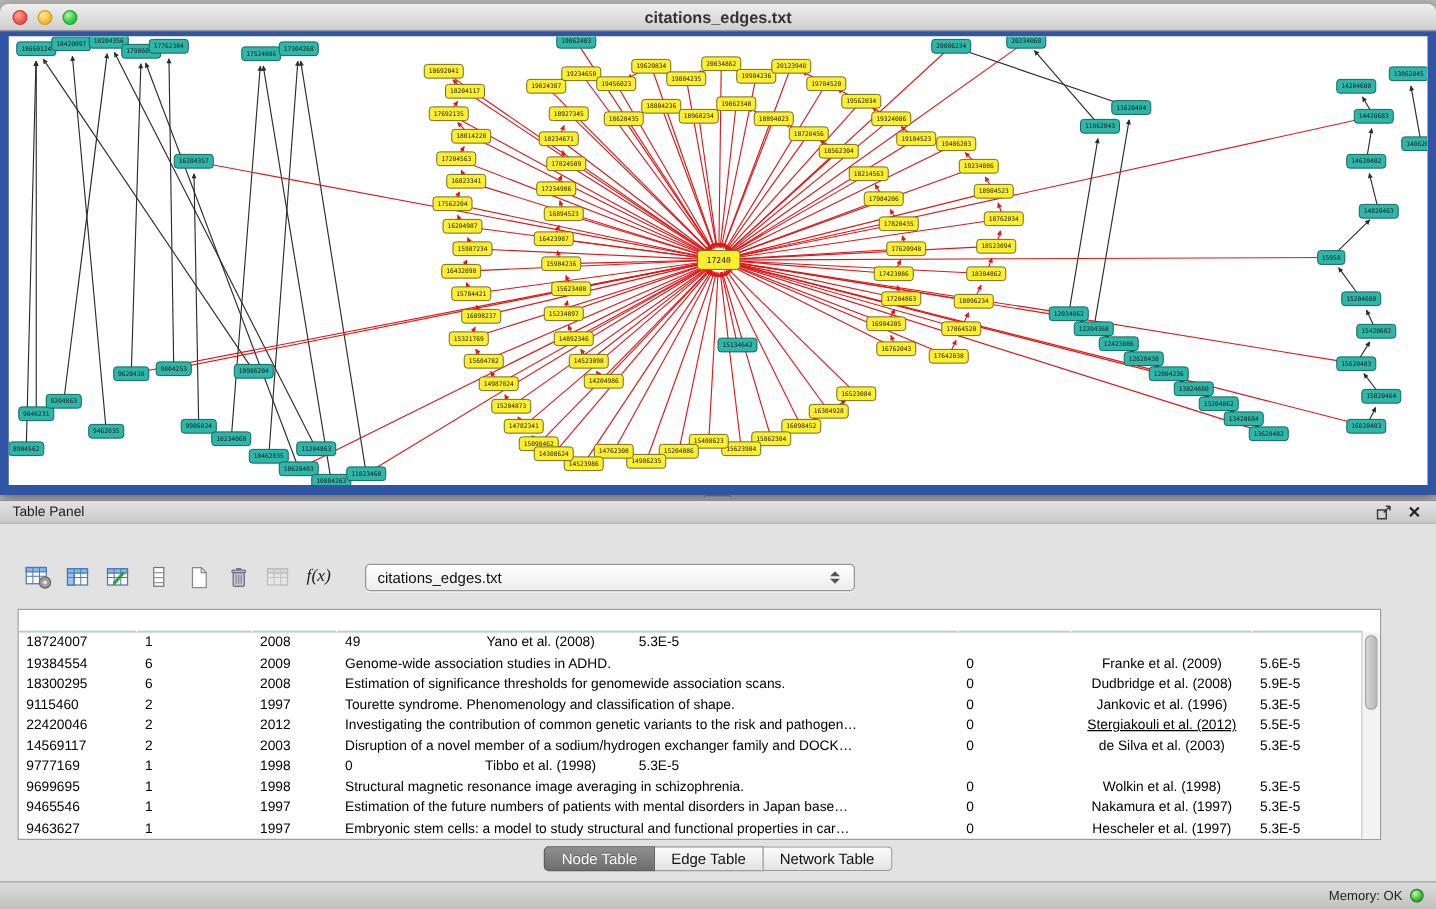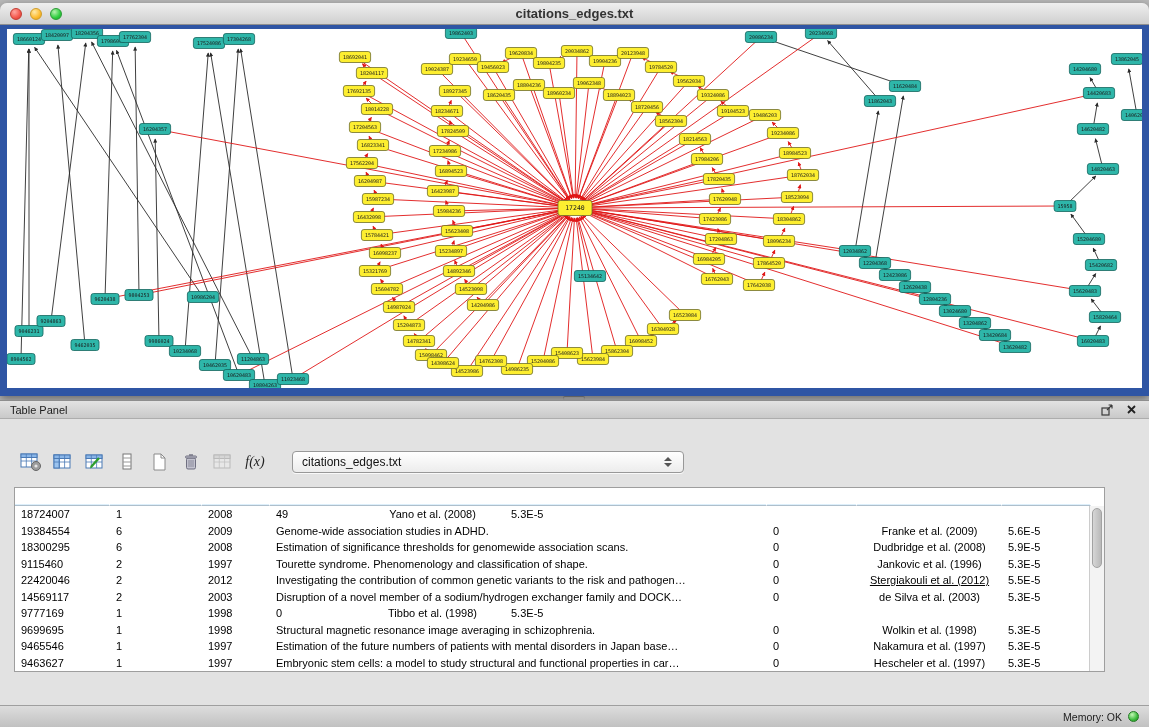--- a/index.html
+++ b/index.html
@@ -1002,18 +1002,23 @@
           <div class="td" style="width: 90px;">0</div>
           <div class="td center" style="width: 145px;">Hescheler et al. (1997)</div>
           <div class="td" style="width: 89px;">5.3E-5</div>
         </div>
       </div>
     <div class="vscroll">
       <div class="vthumb"></div>
     </div>
   </div>
 
+  <div class="tabs" id="table-tabs">
+      <span class="tab selected">Node Table</span>
+      <span class="tab">Edge Table</span>
+      <span class="tab">Network Table</span>
+    </div>
 
   <div class="statusbar">
     <span>Memory: OK</span>
     <span class="mem-dot"></span>
   </div>
 </div>
 
 </body></html>

